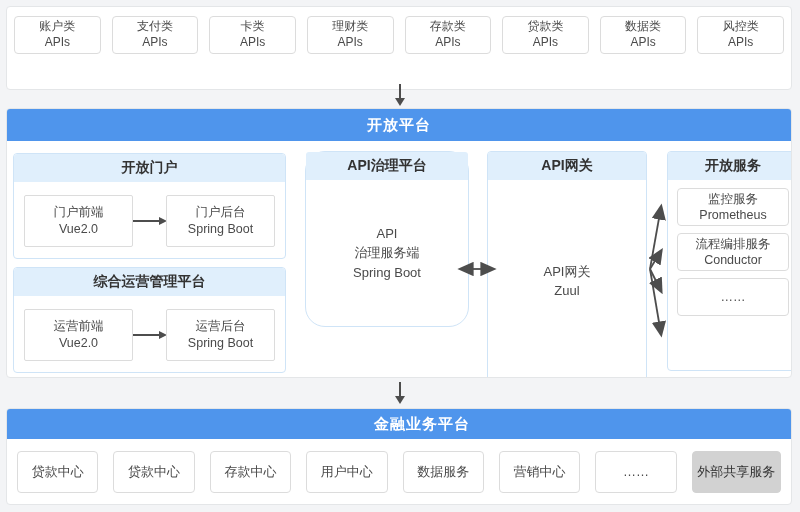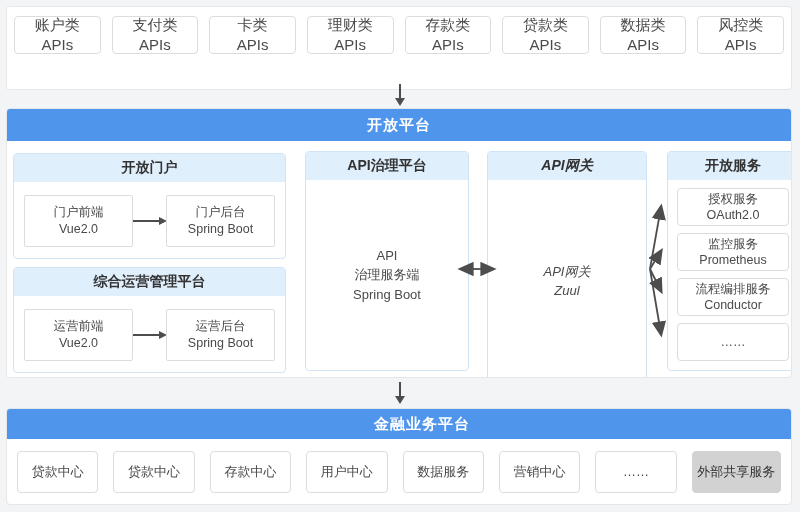--- a/index.html
+++ b/index.html
@@ -21,21 +21,21 @@
     background:var(--primary);color:var(--header-text);font-weight:bold;font-size:15px;
     display:flex;align-items:center;justify-content:center;letter-spacing:1px;
   }
   
   #partners{top:6px;height:84px;}
   #partners .panel-header{height:28px;}
   .api-row{display:flex;gap:11px;padding:9px 7px;}
   .api-box{
     flex:1;height:38px;border:1px solid var(--box-border);border-radius:4px;background:#fff;
     display:flex;flex-direction:column;align-items:center;justify-content:center;
-    font-size:15px;line-height:1.32;color:var(--box-text);
+    font-size:12px;line-height:1.32;color:var(--box-text);
   }
   
   #open-platform{top:108px;height:270px;}
   #open-platform .panel-header{height:32px;}
   .op-body{position:relative;height:238px;}
   .column{
     position:absolute;background:#fff;border:1px solid var(--section-border);border-radius:4px;
   }
   .section-header{
     height:28px;background:var(--section-bg);color:var(--title-text);font-weight:bold;font-size:14px;
@@ -43,22 +43,22 @@
   }
   #left-group{position:absolute;left:6px;top:12px;width:273px;}
   .pair-section{border:1px solid var(--section-border);border-radius:4px;background:#fff;height:106px;overflow:hidden;}
   .pair-section + .pair-section{margin-top:8px;}
   .pair-content{display:flex;align-items:center;justify-content:space-between;padding:13px 10px;}
   .small-box{
     width:112px;height:52px;border:1px solid var(--box-border);border-radius:2px;background:#fff;
     display:flex;flex-direction:column;align-items:center;justify-content:center;
     font-size:12.5px;line-height:1.35;color:var(--box-text);text-align:center;
   }
-  #col-governance{left:298px;top:10px;width:164px;height:220px;}
-  #col-gateway{left:480px;top:10px;width:160px;height:232px;font-style:italic;}
+  #col-governance{left:298px;top:10px;width:164px;height:176px;border-radius:20px;}
+  #col-gateway{left:480px;top:10px;width:160px;height:232px;}
   #col-services{left:660px;top:10px;width:132px;height:220px;}
   .col-body{
     display:flex;flex-direction:column;align-items:center;justify-content:center;
     height:calc(100% - 28px);font-size:13px;line-height:1.5;color:var(--box-text);text-align:center;
   }
   .svc-list{display:flex;flex-direction:column;gap:7px;padding:8px 9px;}
   .svc-box{
     height:38px;border:1px solid var(--box-border);border-radius:4px;background:#fff;
     display:flex;flex-direction:column;align-items:center;justify-content:center;
     font-size:12.5px;line-height:1.3;color:var(--box-text);text-align:center;
@@ -180,24 +180,20 @@
       <div class="section-header">API网关</div>
       <div class="col-body">
         <span>API网关</span>
         <span>Zuul</span>
       </div>
     </div>
 
     <div class="column" id="col-services">
       <div class="section-header">开放服务</div>
       <div class="svc-list">
-        <div class="svc-box">
-          <span>授权服务</span>
-          <span>OAuth2.0</span>
-        </div>
         <div class="svc-box">
           <span>监控服务</span>
           <span>Prometheus</span>
         </div>
         <div class="svc-box">
           <span>流程编排服务</span>
           <span>Conductor</span>
         </div>
         <div class="svc-box">
           <span>……</span>

